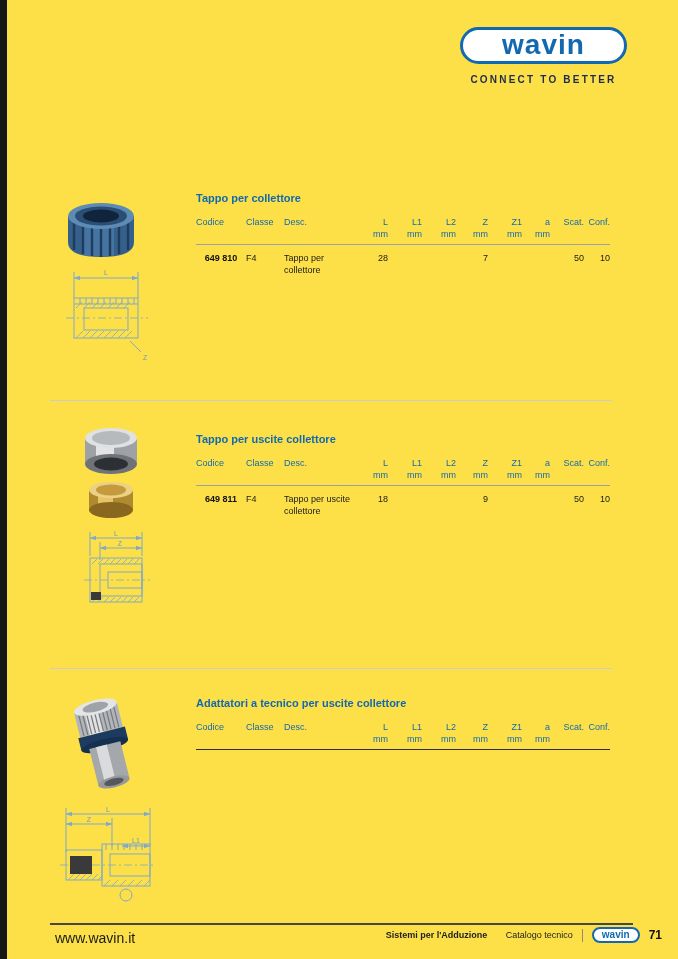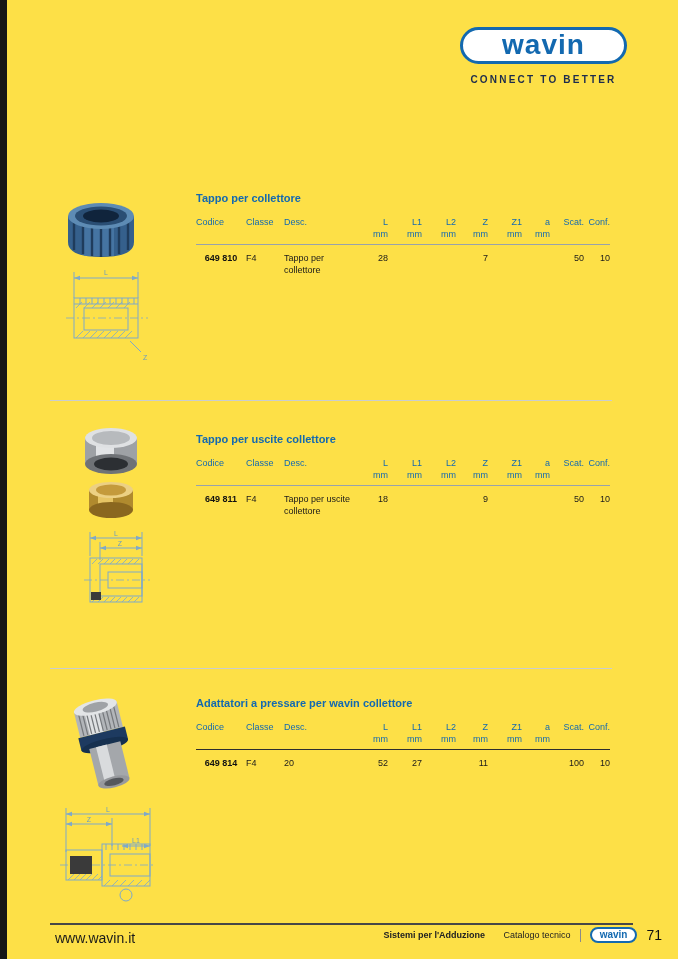--- a/index.html
+++ b/index.html
@@ -54,21 +54,21 @@
     font-size:9px; color:#222;
   }
   .doc-bold { font-weight:bold; }
   .doc-reg { font-weight:normal; margin-left:16px; }
   .footer-sep { width:1px; height:13px; background:#8a8a8a; }
   .mini-logo {
     border:2px solid #1369b0; border-radius:10px; color:#1369b0;
     font-size:10px; font-weight:bold; padding:0 8px 1px 8px; height:16px;
     display:flex; align-items:center; background:#fff;
   }
-  .page-num { font-size:14px; font-weight:normal; color:#111; }
+  .page-num { font-size:12px; font-weight:bold; color:#111; }
 
   svg text { font-family:"Liberation Sans", sans-serif; }
 </style>
 </head>
 <body>
 
 <div class="page">
   <div class="edge-bar"></div>
 
   <div class="logo-block">
@@ -375,21 +375,21 @@
       <path d="M10 18 l6 -2.3 v4.6 z" fill="#7ea9c9"></path>
       <path d="M56 18 l-6 -2.3 v4.6 z" fill="#7ea9c9"></path>
       <path d="M66 40 l6 -2.3 v4.6 z" fill="#7ea9c9"></path>
       <path d="M94 40 l-6 -2.3 v4.6 z" fill="#7ea9c9"></path>
       <text x="52" y="6" font-size="7" fill="#6b9cc0" text-anchor="middle">L</text>
       <text x="33" y="16" font-size="7" fill="#6b9cc0" text-anchor="middle">Z</text>
       <text x="80" y="37" font-size="7" fill="#6b9cc0" text-anchor="middle">L1</text>
     </svg>
   </div>
 
-  <div class="section-title" style="left:196px; top:697px;">Adattatori a pressare per wavin collettore</div>
+  <div class="section-title" style="left:196px; top:697px;">Adattatori a tecnico per uscite collettore</div>
 
   <table class="spec-table dark" style="left:196px; top:721px;">
     <colgroup>
       <col style="width:50px">
         <col style="width:38px">
         <col style="width:72px">
       <col style="width:32px">
         <col style="width:34px">
         <col style="width:34px">
       <col style="width:32px">
@@ -435,33 +435,20 @@
           </th>
         <th>
             <div>Scat.</div>
           </th>
         <th>
             <div>Conf.</div>
           </th>
       </tr>
     </thead>
     <tbody>
-      <tr>
-        <td class="codice">649 814</td>
-        <td class="tleft">F4</td>
-        <td class="tleft">20</td>
-        <td>52</td>
-        <td>27</td>
-        <td></td>
-        <td>11</td>
-        <td></td>
-        <td></td>
-        <td>100</td>
-        <td>10</td>
-      </tr>
     </tbody>
   </table>
 
   <div class="footer-line"></div>
   <div class="footer-site">www.wavin.it</div>
   <div class="footer-right">
     <span>
       <span class="doc-bold">Sistemi per l'Adduzione</span>
       <span class="doc-reg">Catalogo tecnico</span>
     </span>

